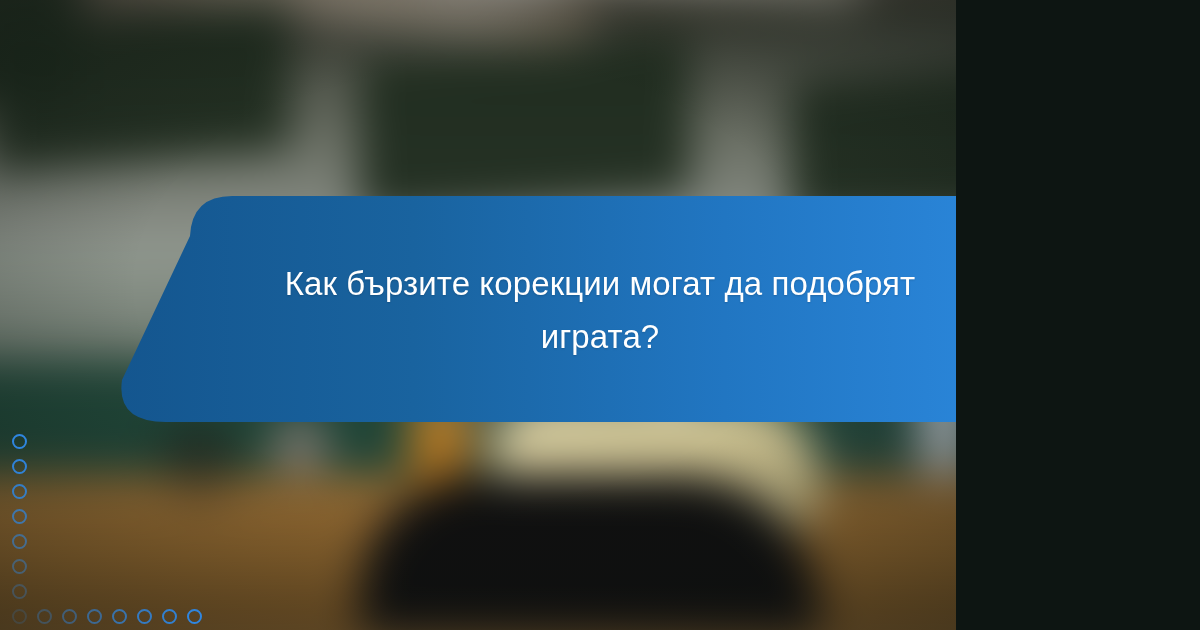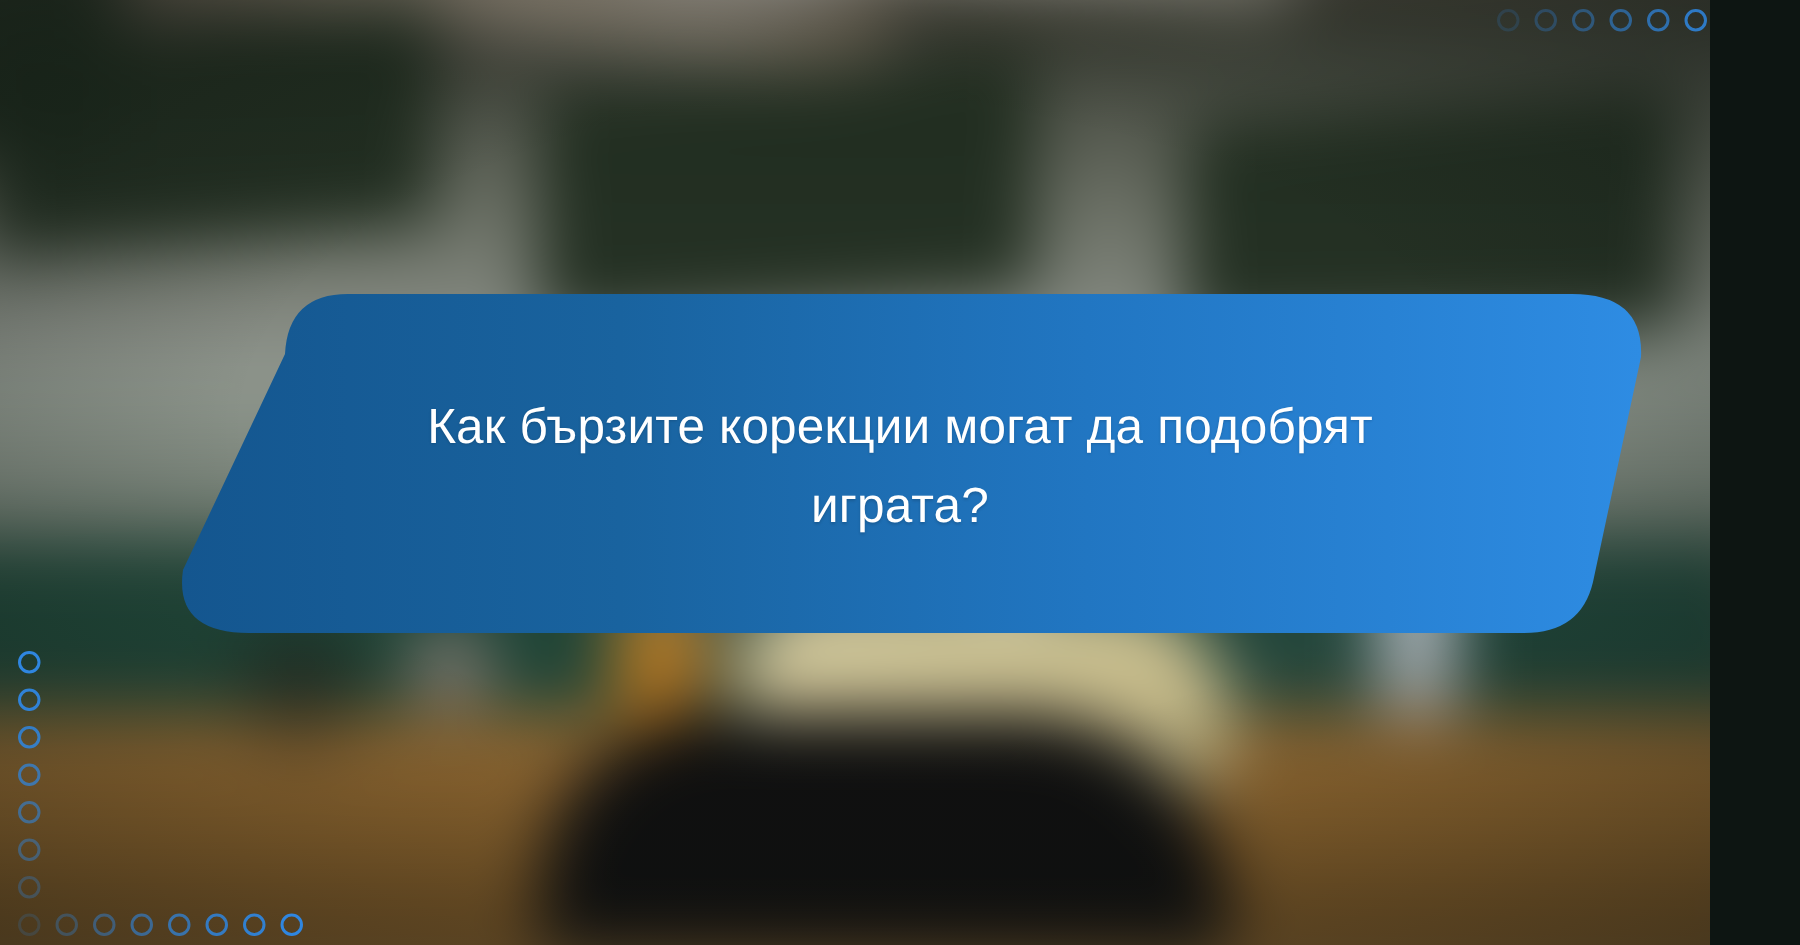--- a/index.html
+++ b/index.html
@@ -7,21 +7,21 @@
   html, body {
     width: 1200px;
     height: 630px;
     overflow: hidden;
     background: #0d1512;
     font-family: "Liberation Sans", "DejaVu Sans", sans-serif;
   }
 
   #stage {
     position: relative;
-    width: 1140px;
+    width: 956px;
     height: 630px;
     overflow: hidden;
   }
 
   
   .bg-layer {
     position: absolute;
     inset: -70px;
     filter: blur(22px) saturate(0.95);
   }

